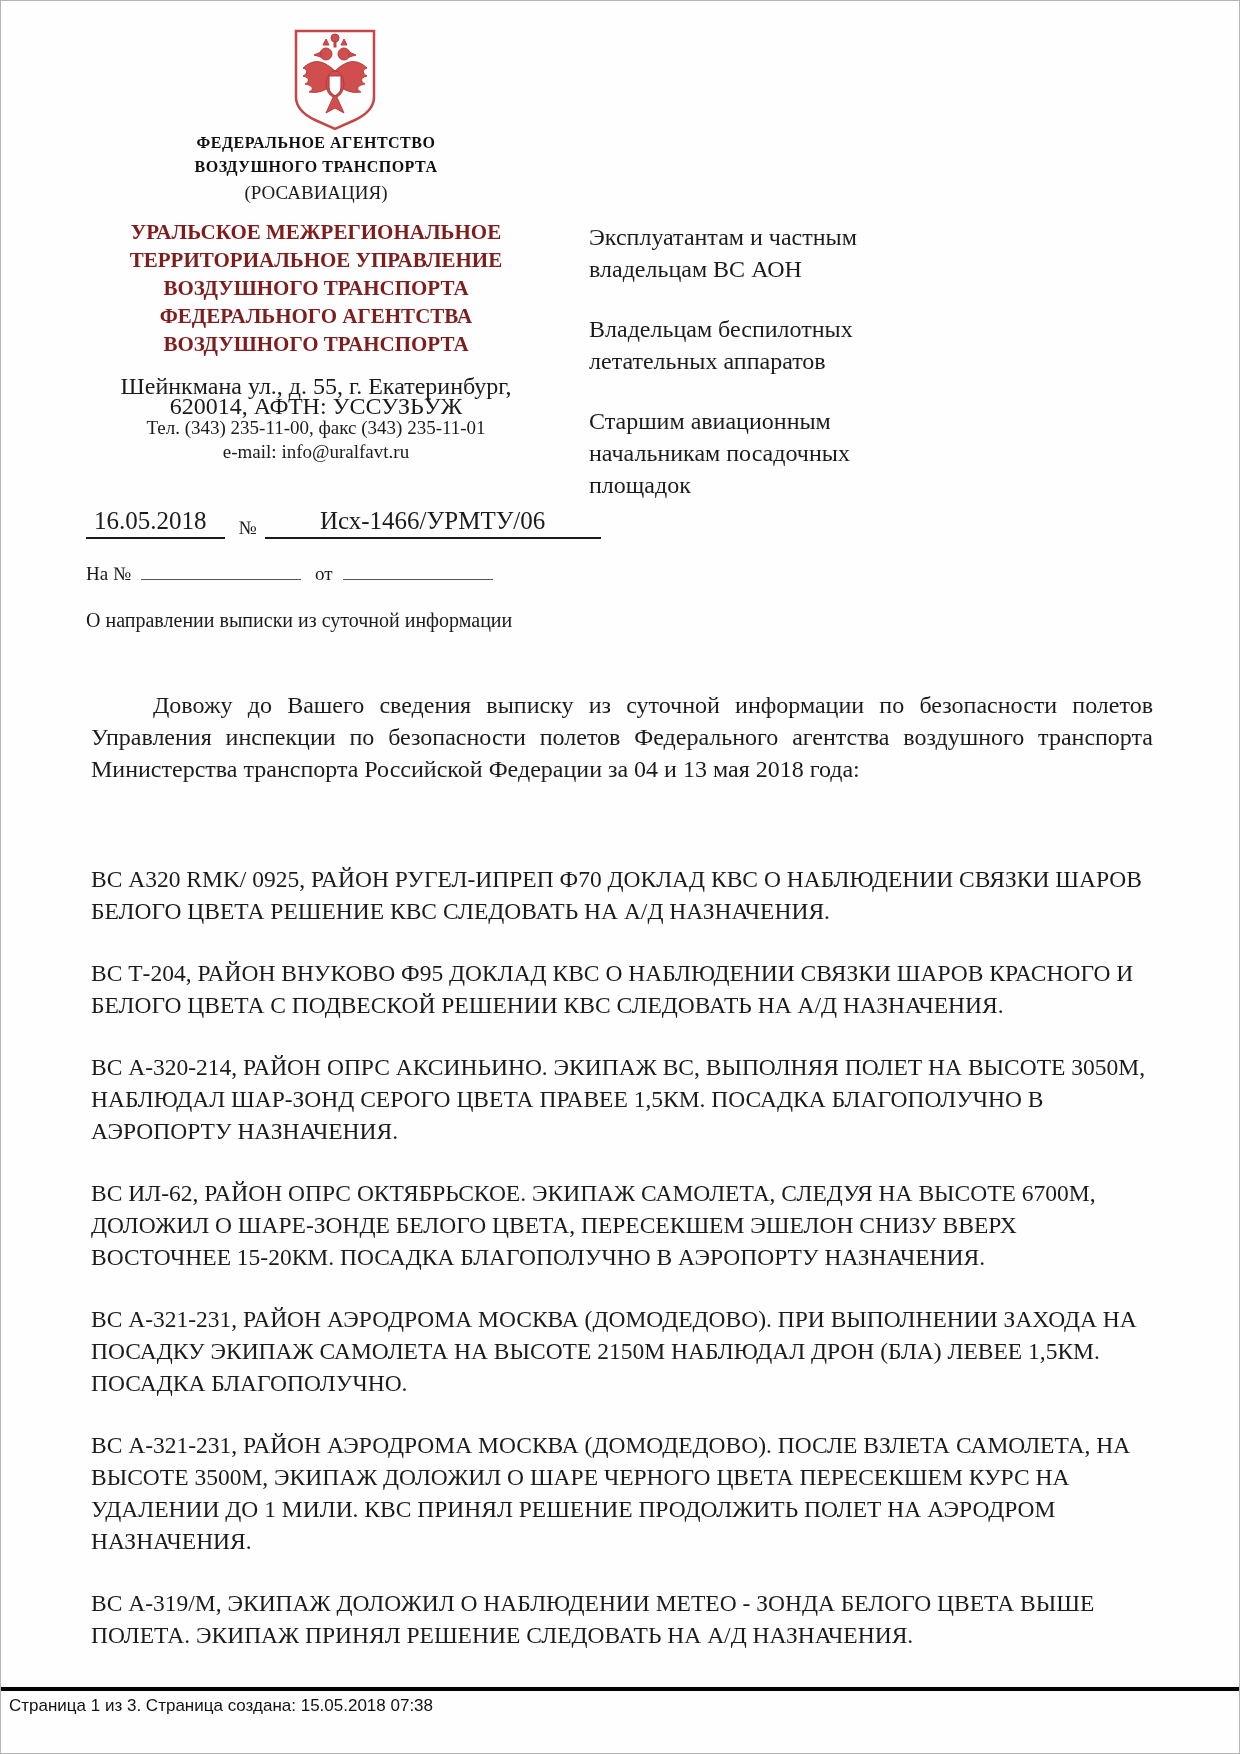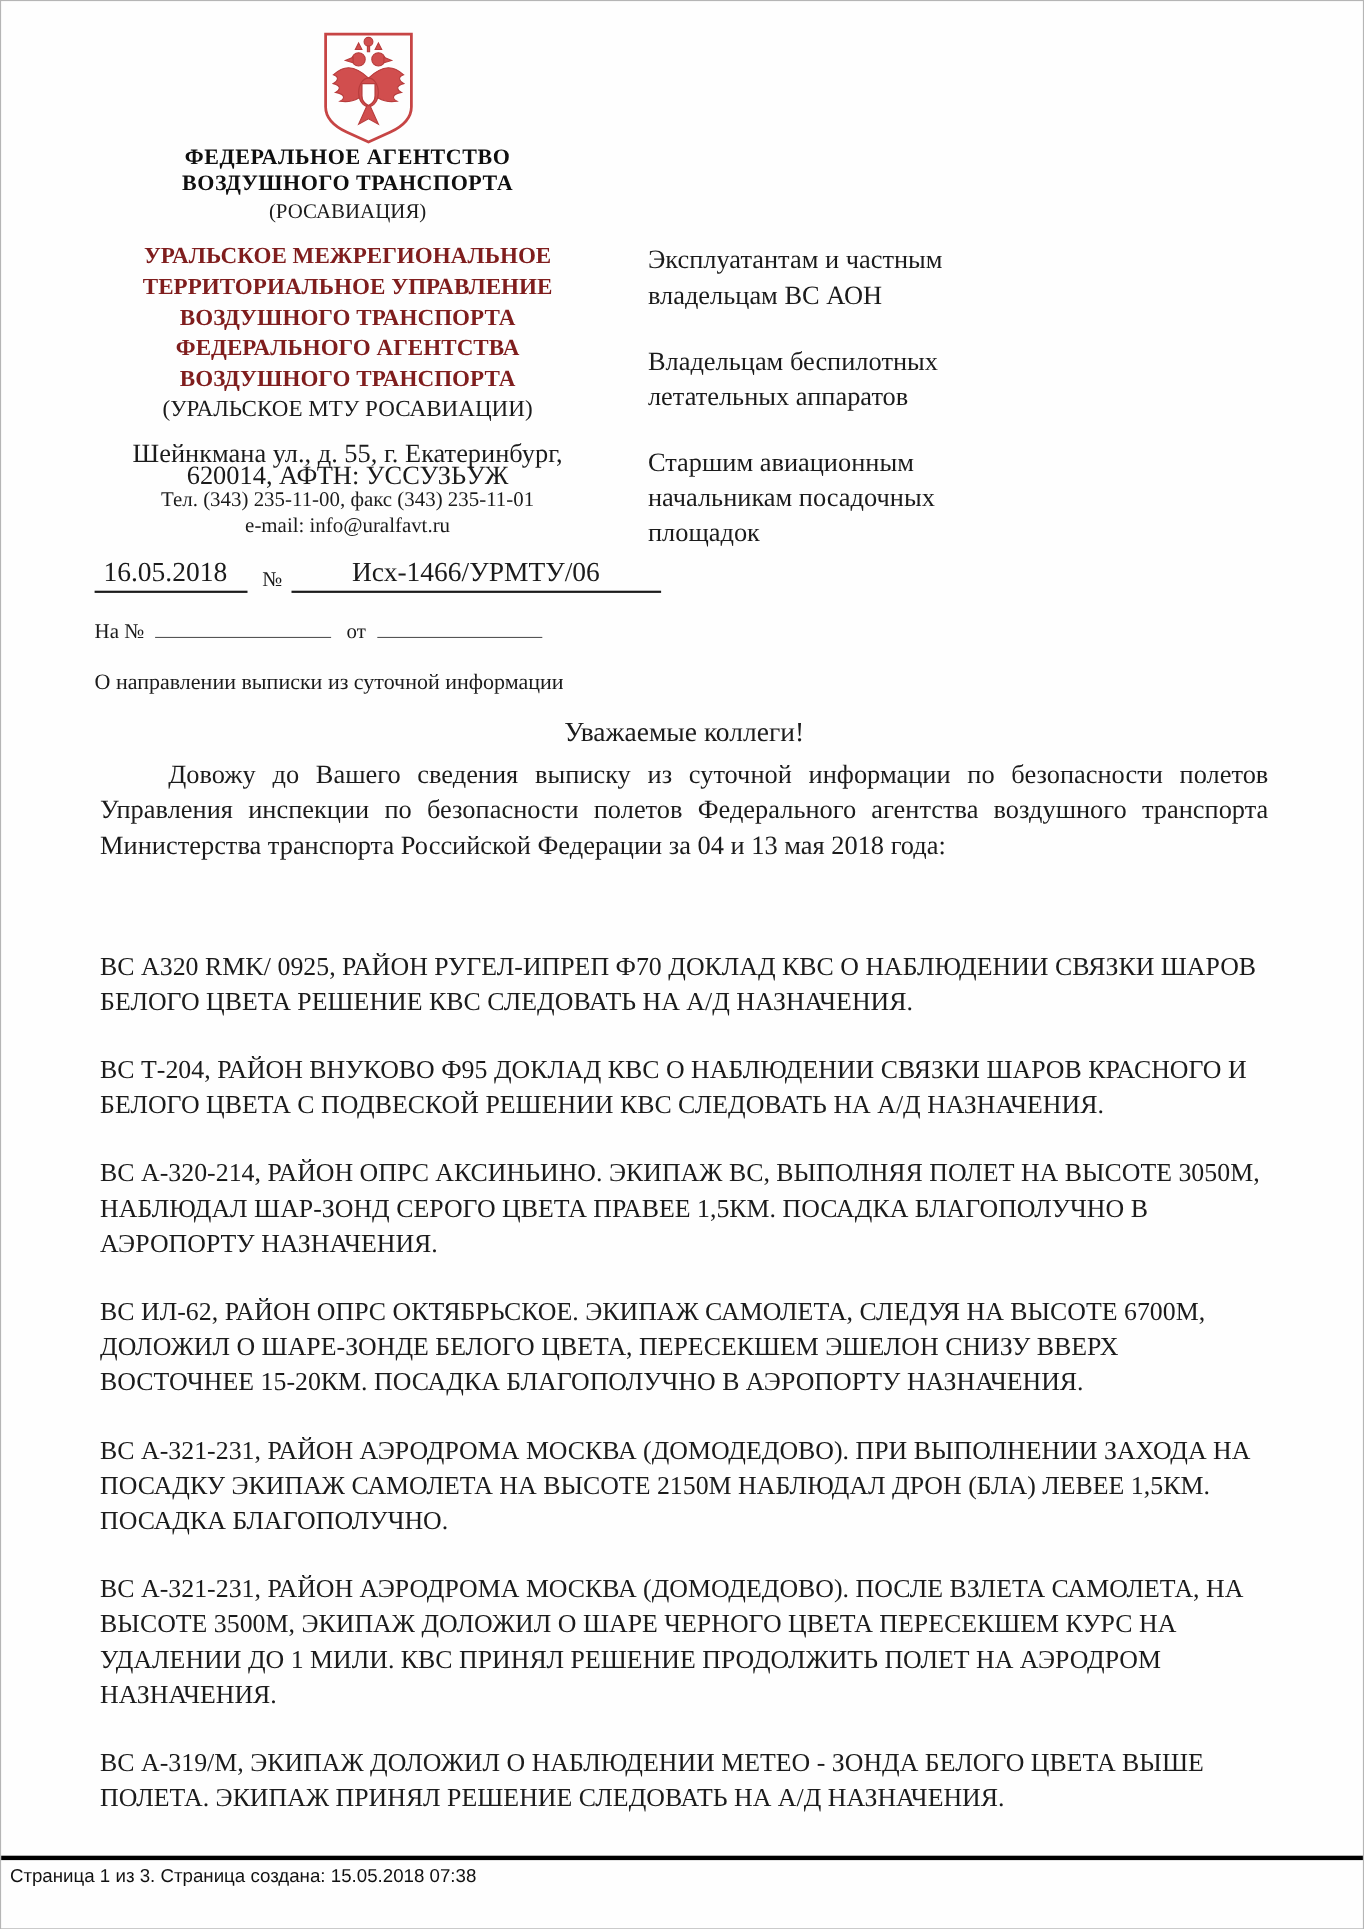--- a/index.html
+++ b/index.html
@@ -13,21 +13,21 @@
     color:#1b1b1b;
     overflow:hidden;
   }
   .pre{white-space:pre-line;}
 
   
   .emblem{position:absolute;left:288px;top:26px;width:92px;height:104px;}
 
   
   .sender{position:absolute;left:80px;top:130px;width:470px;text-align:center;}
-  .agency-name{font-weight:bold;font-size:20px;line-height:24px;color:#0f0f0f;letter-spacing:.5px;}
+  .agency-name{font-weight:bold;font-size:16px;line-height:24px;color:#0f0f0f;letter-spacing:.5px;}
   .agency-short{font-size:19px;line-height:23px;margin-top:2px;}
   .division-name{font-weight:bold;font-size:21px;line-height:28px;margin-top:14px;color:#7f1d1d;}
   .division-short{font-size:21px;line-height:27px;}
   .address{font-size:24px;line-height:20px;margin-top:18px;}
   .phone{font-size:19px;line-height:24px;}
   .email{font-size:19px;line-height:24px;}
 
   
   .recipients{position:absolute;left:588px;top:220px;width:430px;}
   .recipient{font-size:24px;line-height:32px;margin:0 0 28px 0;}
@@ -83,21 +83,20 @@
 
   <div class="sender">
     <div class="agency-name pre">ФЕДЕРАЛЬНОЕ АГЕНТСТВО
 ВОЗДУШНОГО ТРАНСПОРТА</div>
     <div class="agency-short">(РОСАВИАЦИЯ)</div>
     <div class="division-name pre">УРАЛЬСКОЕ МЕЖРЕГИОНАЛЬНОЕ
 ТЕРРИТОРИАЛЬНОЕ УПРАВЛЕНИЕ
 ВОЗДУШНОГО ТРАНСПОРТА
 ФЕДЕРАЛЬНОГО АГЕНТСТВА
 ВОЗДУШНОГО ТРАНСПОРТА</div>
-    <div class="division-short">(УРАЛЬСКОЕ МТУ РОСАВИАЦИИ)</div>
     <div class="address pre">Шейнкмана ул., д. 55, г. Екатеринбург,
 620014, АФТН: УССУЗЬУЖ</div>
     <div class="phone">Тел. (343) 235-11-00, факс (343) 235-11-01</div>
     <div class="email">e-mail: info@uralfavt.ru</div>
   </div>
 
   <div class="recipients">
     <p class="recipient pre">Эксплуатантам и частным
 владельцам ВС АОН</p>
     <p class="recipient pre">Владельцам беспилотных
@@ -116,21 +115,20 @@
     <div class="ref-row2">
       <span class="ref-onno">На №</span>
       <span class="blank1"></span>
       <span class="ref-ot">от</span>
       <span class="blank2"></span>
     </div>
   </div>
 
   <div class="subject">О направлении выписки из суточной информации</div>
 
-  <div class="salutation">Уважаемые коллеги!</div>
 
   <div class="intro">Довожу до Вашего сведения выписку из суточной информации по безопасности полетов Управления инспекции по безопасности полетов Федерального агентства воздушного транспорта Министерства транспорта Российской Федерации за 04 и 13 мая 2018 года:</div>
 
   <div class="reports">
     <p class="report">ВС А320 RMK/ 0925, РАЙОН РУГЕЛ-ИПРЕП Ф70 ДОКЛАД КВС О НАБЛЮДЕНИИ СВЯЗКИ ШАРОВ БЕЛОГО ЦВЕТА РЕШЕНИЕ КВС СЛЕДОВАТЬ НА А/Д НАЗНАЧЕНИЯ.</p>
     <p class="report">ВС Т-204, РАЙОН ВНУКОВО Ф95 ДОКЛАД КВС О НАБЛЮДЕНИИ СВЯЗКИ ШАРОВ КРАСНОГО И БЕЛОГО ЦВЕТА С ПОДВЕСКОЙ РЕШЕНИИ КВС СЛЕДОВАТЬ НА А/Д НАЗНАЧЕНИЯ.</p>
     <p class="report">ВС А-320-214, РАЙОН ОПРС АКСИНЬИНО. ЭКИПАЖ ВС, ВЫПОЛНЯЯ ПОЛЕТ НА ВЫСОТЕ 3050М, НАБЛЮДАЛ ШАР-ЗОНД СЕРОГО ЦВЕТА ПРАВЕЕ 1,5КМ. ПОСАДКА БЛАГОПОЛУЧНО В АЭРОПОРТУ НАЗНАЧЕНИЯ.</p>
     <p class="report">ВС ИЛ-62, РАЙОН ОПРС ОКТЯБРЬСКОЕ. ЭКИПАЖ САМОЛЕТА, СЛЕДУЯ НА ВЫСОТЕ 6700М, ДОЛОЖИЛ О ШАРЕ-ЗОНДЕ БЕЛОГО ЦВЕТА, ПЕРЕСЕКШЕМ ЭШЕЛОН СНИЗУ ВВЕРХ ВОСТОЧНЕЕ 15-20КМ. ПОСАДКА БЛАГОПОЛУЧНО В АЭРОПОРТУ НАЗНАЧЕНИЯ.</p>
     <p class="report">ВС А-321-231, РАЙОН АЭРОДРОМА МОСКВА (ДОМОДЕДОВО). ПРИ ВЫПОЛНЕНИИ ЗАХОДА НА ПОСАДКУ ЭКИПАЖ САМОЛЕТА НА ВЫСОТЕ 2150М НАБЛЮДАЛ ДРОН (БЛА) ЛЕВЕЕ 1,5КМ. ПОСАДКА БЛАГОПОЛУЧНО.</p>
     <p class="report">ВС А-321-231, РАЙОН АЭРОДРОМА МОСКВА (ДОМОДЕДОВО). ПОСЛЕ ВЗЛЕТА САМОЛЕТА, НА ВЫСОТЕ 3500М, ЭКИПАЖ ДОЛОЖИЛ О ШАРЕ ЧЕРНОГО ЦВЕТА ПЕРЕСЕКШЕМ КУРС НА УДАЛЕНИИ ДО 1 МИЛИ. КВС ПРИНЯЛ РЕШЕНИЕ ПРОДОЛЖИТЬ ПОЛЕТ НА АЭРОДРОМ НАЗНАЧЕНИЯ.</p>

